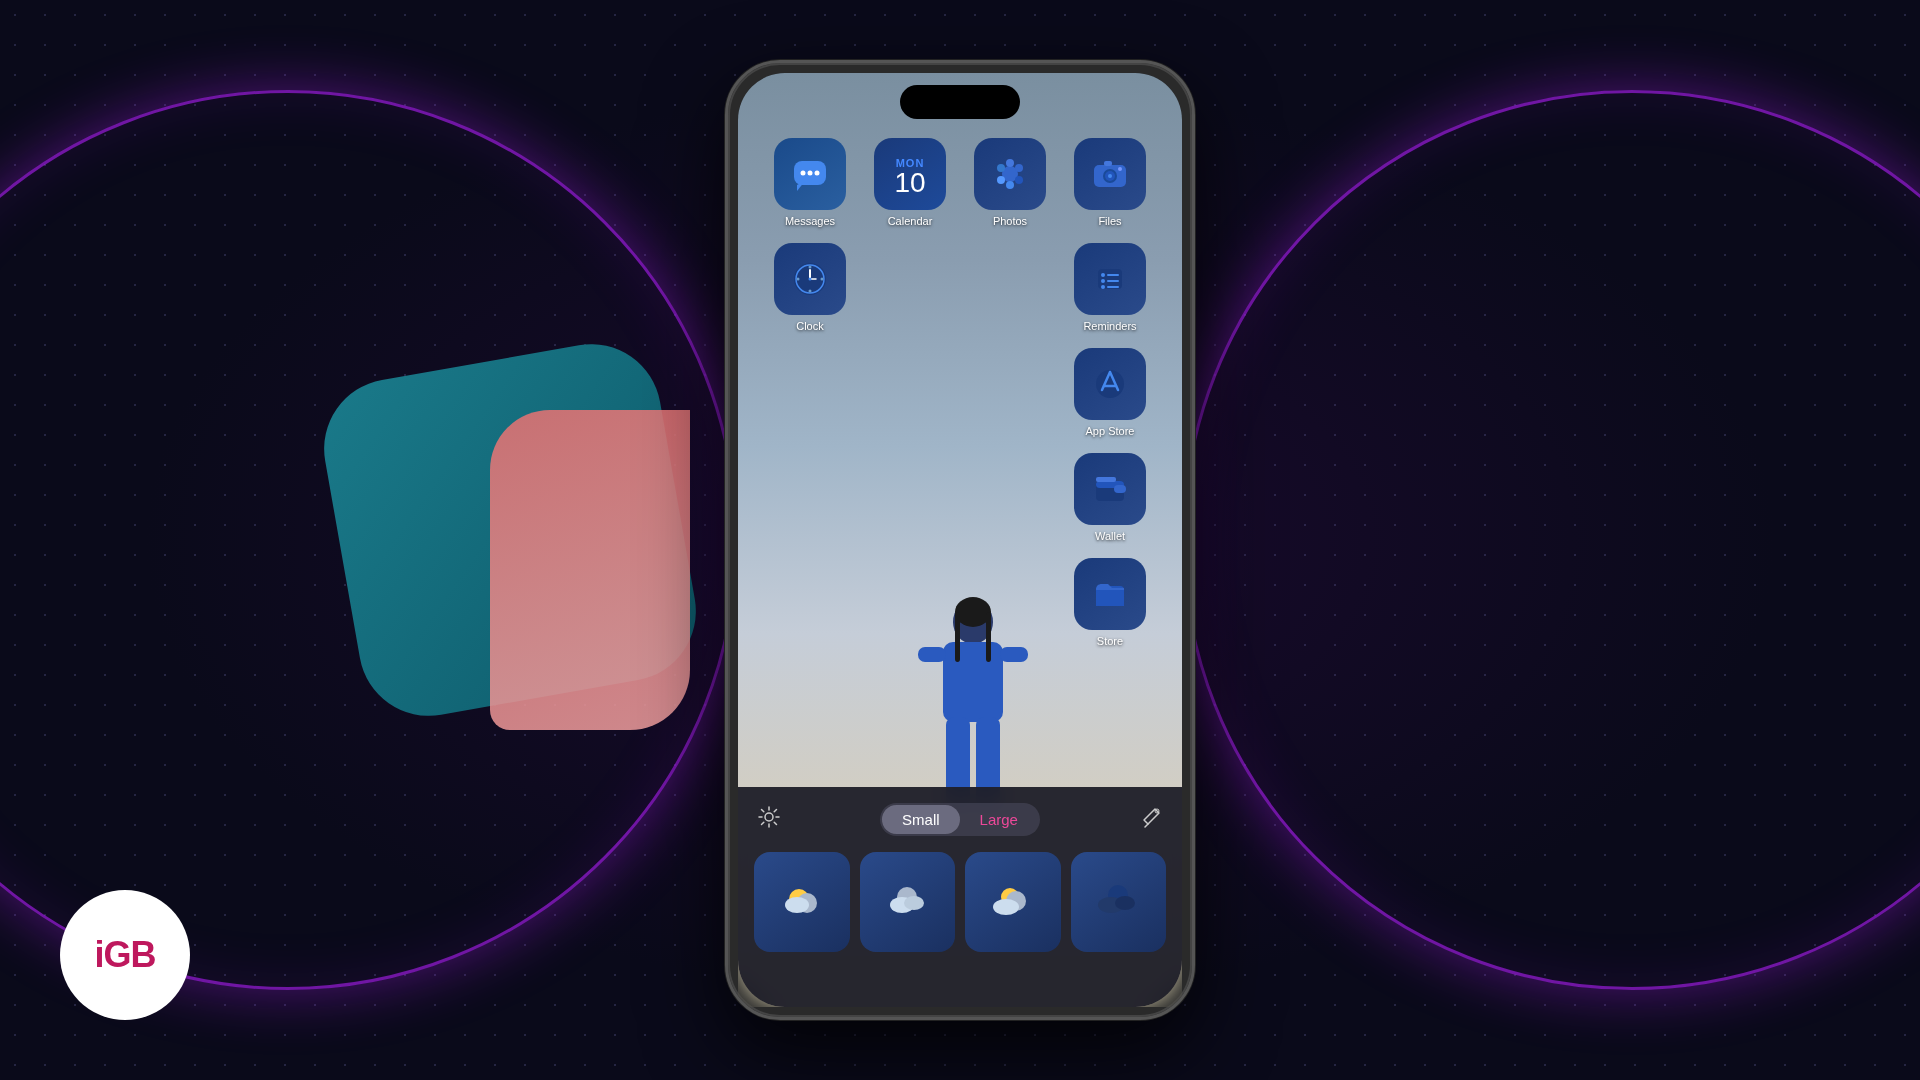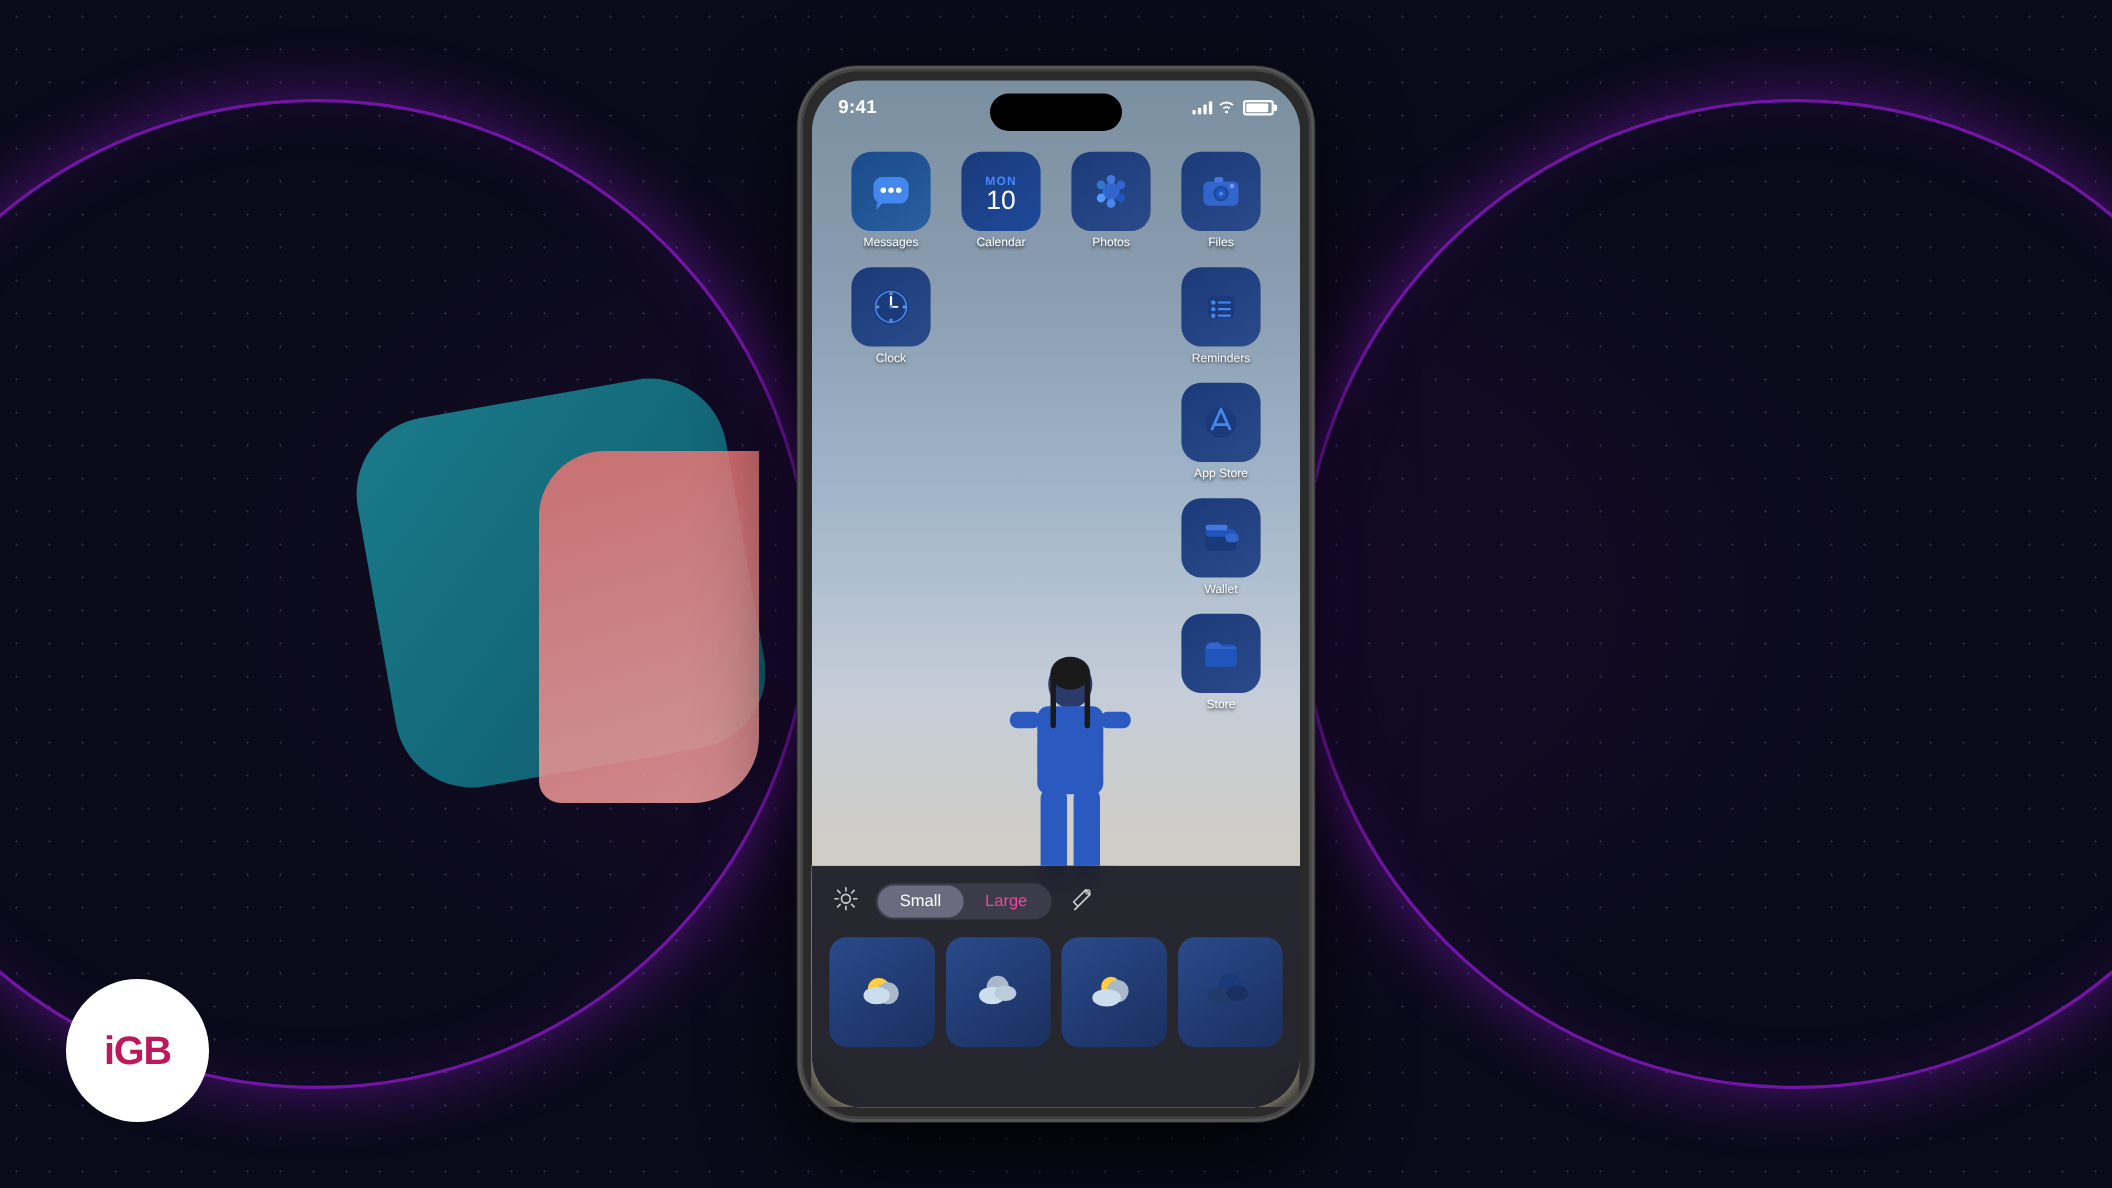--- a/index.html
+++ b/index.html
@@ -352,42 +352,42 @@
     .cal-dow {
       font-size: 11px;
       color: #4488ff;
       font-weight: 600;
       text-transform: uppercase;
       letter-spacing: 1px;
       margin-top: 6px;
     }
 
     .cal-day {
-      font-size: 24px;
+      font-size: 28px;
       color: white;
       font-weight: 300;
       line-height: 1;
     }
 
     
     .bottom-bar {
       position: absolute;
       bottom: 0;
       left: 0;
       right: 0;
       height: 220px;
       z-index: 20;
       background: rgba(30,30,40,0.95);
       backdrop-filter: blur(10px);
     }
 
     .size-selector {
       display: flex;
       align-items: center;
-      justify-content: flex-start;
+      justify-content: space-between;
       padding: 16px 20px 10px;
       gap: 16px;
     }
 
     .sun-icon {
       font-size: 22px;
       color: #ccc;
     }
 
     .size-buttons {
@@ -531,41 +531,20 @@
 
           <ellipse cx="65" cy="25" rx="18" ry="15" fill="#1a1a1a"></ellipse>
           <rect x="47" y="25" width="5" height="50" rx="3" fill="#1a1a1a"></rect>
           <rect x="78" y="25" width="5" height="50" rx="3" fill="#1a1a1a"></rect>
         </svg>
       </div>
     </div>
 
     <div class="dynamic-island"></div>
 
-    <div class="status-bar">
-      <span class="status-time">9:41</span>
-      <div class="status-icons">
-        <div class="signal-bars">
-          <span style="height:4px"></span>
-          <span style="height:6px"></span>
-          <span style="height:9px"></span>
-          <span style="height:12px"></span>
-        </div>
-        <span class="wifi-icon">
-          <svg width="16" height="12" viewBox="0 0 16 12" fill="white">
-            <path d="M8 9.5a1.5 1.5 0 100 3 1.5 1.5 0 000-3z"></path>
-            <path d="M4.5 7a5 5 0 017 0l-1.2 1.2a3.3 3.3 0 00-4.6 0L4.5 7z"></path>
-            <path d="M1.5 4a9 9 0 0113 0L13.2 5.2a7.3 7.3 0 00-10.4 0L1.5 4z"></path>
-          </svg>
-        </span>
-        <div class="battery-icon">
-          <div class="battery-fill"></div>
-        </div>
-      </div>
-    </div>
 
     <div class="app-grid">
 
       <div class="app-icon-wrap">
         <div class="app-icon icon-messages">
           <svg width="42" height="42" viewBox="0 0 42 42" fill="none">
             <rect x="5" y="8" width="32" height="24" rx="8" fill="#4488ee"></rect>
             <polygon points="8,32 16,28 8,38" fill="#4488ee"></polygon>
             <circle cx="14" cy="20" r="2.5" fill="white"></circle>
             <circle cx="21" cy="20" r="2.5" fill="white"></circle>

